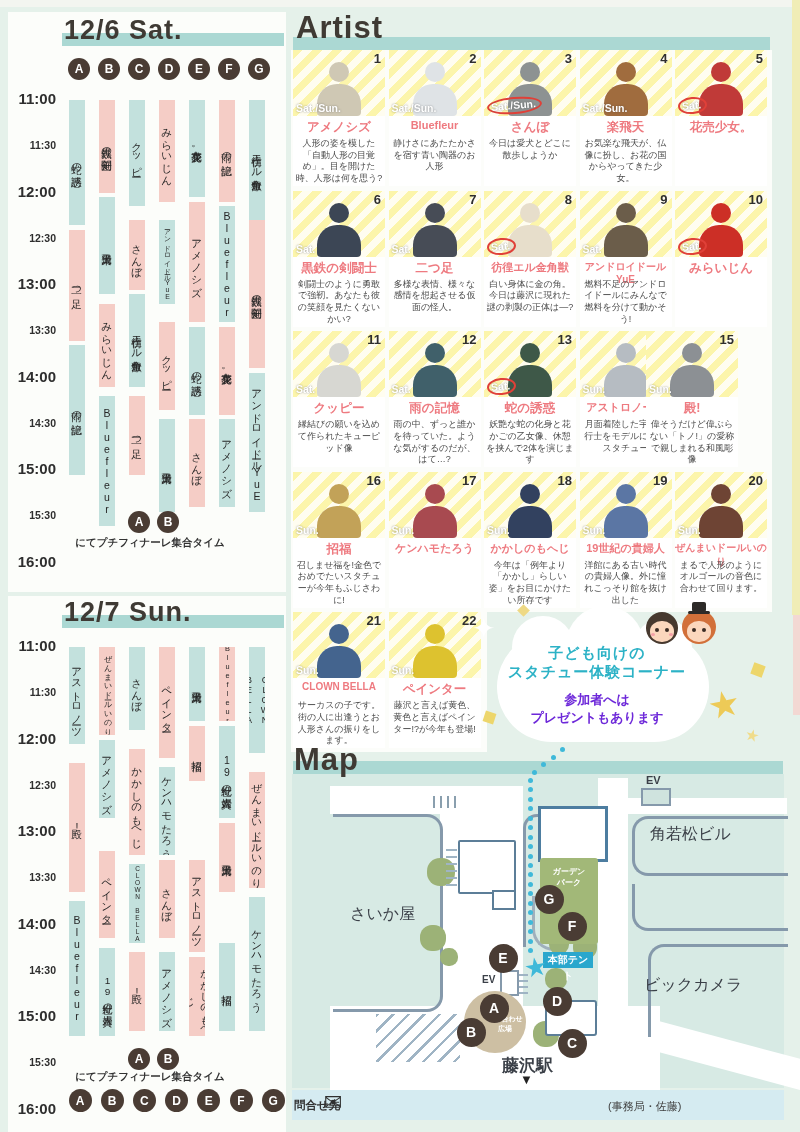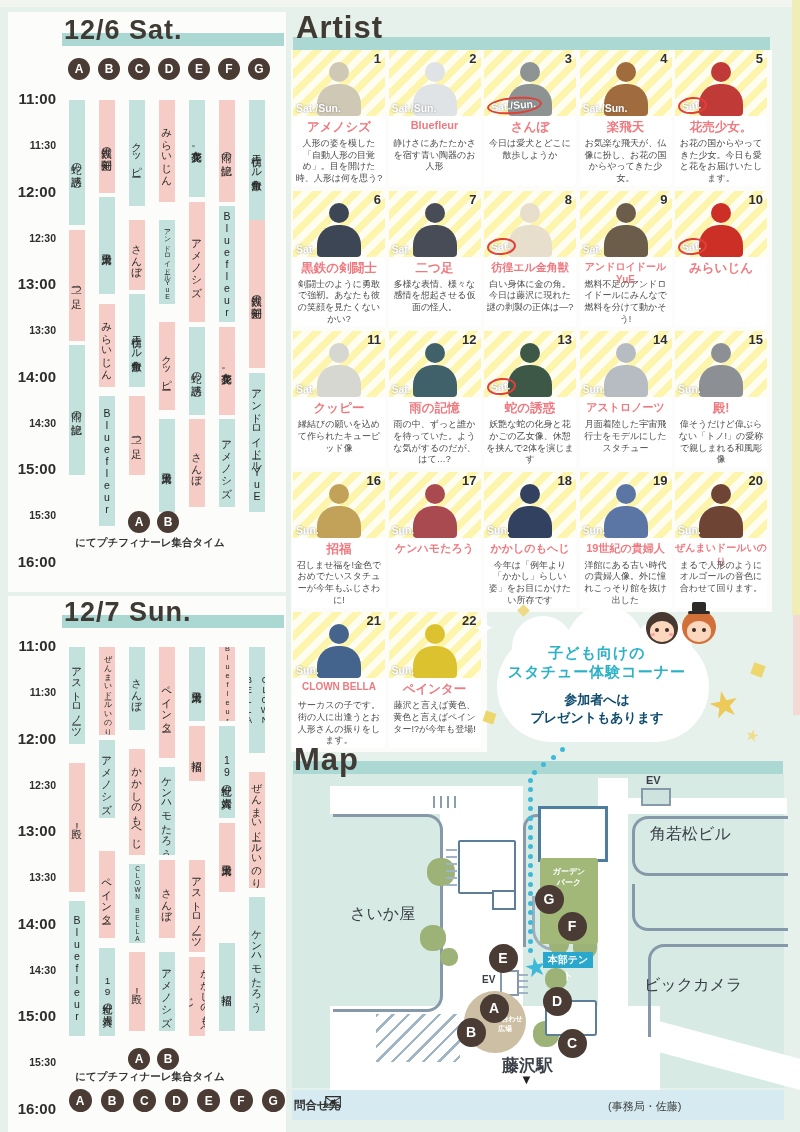--- a/index.html
+++ b/index.html
@@ -30,21 +30,21 @@
   .fig .bod{width:44px;height:32px;border-radius:20px 20px 4px 4px;margin:2px auto 0;}
   .dlab{position:absolute;left:3px;bottom:2px;color:#fff;font-weight:bold;font-size:10.5px;
         text-shadow:0 0 2px rgba(60,60,60,.55);}
   .dlab.circled{border:2px solid #e04038;border-radius:50%;padding:0 4px 1px 2px;transform:rotate(-5deg);}
   .aname{height:18px;text-align:center;font-weight:bold;color:var(--name-red);padding-top:3px;}
   .adesc{font-size:9px;color:#4b4b4b;text-align:center;line-height:1.3;padding:1px 2px;}
   
   .cloud{position:absolute;background:#fff;border-radius:56px;z-index:2;}
   .kidtxt{position:absolute;width:210px;text-align:center;z-index:3;}
   .teal{color:var(--kids-teal);font-weight:bold;font-size:15px;letter-spacing:1px;}
-  .kbody{color:#0c4a6e;font-size:13px;font-weight:bold;}
+  .kbody{color:#6d28d9;font-size:13px;font-weight:bold;}
   
   .map-band{position:absolute;background:var(--map-bg);z-index:1;}
   .mroad{position:absolute;background:#fff;z-index:2;}
   .mstroke{position:absolute;border:0 solid #8599ab;z-index:3;}
   .mlabel{position:absolute;color:#3b4048;z-index:5;}
   .tree{position:absolute;background:#9cb277;border-radius:46%;z-index:4;}
   .mmark{position:absolute;width:29px;height:29px;border-radius:50%;background:var(--badge);color:#fff;
          display:flex;align-items:center;justify-content:center;font-weight:bold;font-size:14px;z-index:6;}
   .dot{position:absolute;width:5px;height:5px;border-radius:50%;background:var(--dot);z-index:6;}
   .hatch{position:absolute;z-index:4;}
@@ -221,21 +221,20 @@
       <div class="card" style="left: 675px; top: 50px;">
         <div class="photo">
           <div class="pnum">5</div>
           <div class="fig">
             <div class="head" style="background:#c03a38"></div>
             <div class="bod" style="background:#c03a38"></div>
           </div>
           <div class="dlab circled">Sat.</div>
         </div>
         <div class="aname" style="font-size: 12.5px;">花売少女。</div>
-        <div class="adesc">お花の国からやってきた少女。今日も愛と花をお届けいたします。</div>
       </div>
       <div class="card" style="left: 293px; top: 190.6px;">
         <div class="photo">
           <div class="pnum">6</div>
           <div class="fig">
             <div class="head" style="background:#3c4655"></div>
             <div class="bod" style="background:#3c4655"></div>
           </div>
           <div class="dlab">Sat.</div>
         </div>
@@ -330,21 +329,21 @@
           <div class="pnum">14</div>
           <div class="fig">
             <div class="head" style="background:#b6bcc2"></div>
             <div class="bod" style="background:#b6bcc2"></div>
           </div>
           <div class="dlab">Sun.</div>
         </div>
         <div class="aname" style="font-size: 11px;">アストロノーツ</div>
         <div class="adesc">月面着陸した宇宙飛行士をモデルにしたスタチュー</div>
       </div>
-      <div class="card" style="left: 675px; top: 331.2px;">
+      <div class="card" style="left: 646px; top: 331.2px;">
         <div class="photo">
           <div class="pnum">15</div>
           <div class="fig">
             <div class="head" style="background:#8c9094"></div>
             <div class="bod" style="background:#8c9094"></div>
           </div>
           <div class="dlab">Sun.</div>
         </div>
         <div class="aname" style="font-size: 12.5px;">殿!</div>
         <div class="adesc">偉そうだけど偉ぶらない「トノ!」の愛称で親しまれる和風彫像</div>

